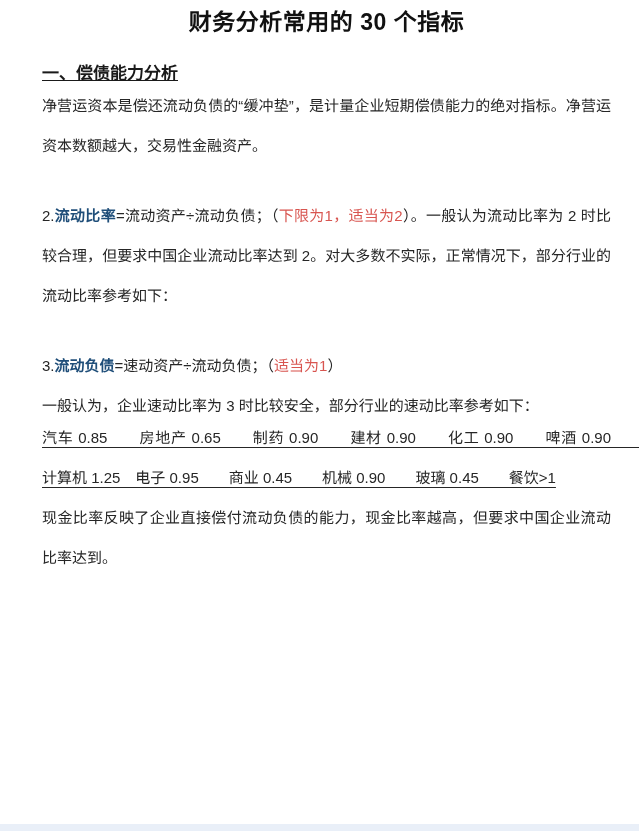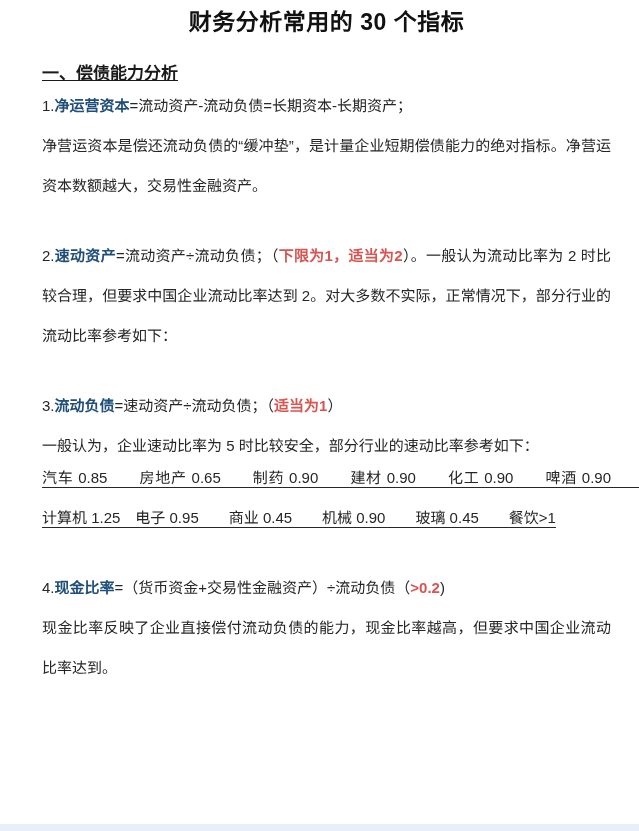--- a/index.html
+++ b/index.html
@@ -25,49 +25,47 @@
     word-break:break-all;
   }
   p.gap { margin-top:30px; }
   p.rows {
     margin-top:-8px;
     text-decoration:underline;
     text-decoration-thickness:1px;
     text-underline-offset:4px;
   }
   .term { color:var(--term-blue, #1f4e79); font-weight:700; }
-  .red  { color:var(--red, #d85550);font-weight:bold; }
+  .red  { color:var(--red, #d85550); }
   .footer-strip {
     position:absolute; left:0; right:0; bottom:0; height:7px;
     background:var(--strip, #e9eff8);
   }
 </style>
 </head>
 <body>
 
 <div class="page">
 
   <div class="doc-title">财务分析常用的 30 个指标</div>
 
   <div class="section-heading">一、偿债能力分析</div>
 
-  <p class="para"><span>1.</span><span class="term">净运营资本</span><span>=流动资产-流动负债=长期资本-长期资产；</span></p>
 
   <p class="para">净营运资本是偿还流动负债的“缓冲垫”，是计量企业短期偿债能力的绝对指标。净营运资本数额越大，交易性金融资产。</p>
 
-  <p class="para gap"><span>2.</span><span class="term">速动资产</span><span>=流动资产÷流动负债；（</span><span class="red">下限为1，适当为2</span><span>）。一般认为流动比率为 2 时比较合理，但要求中国企业流动比率达到 2。对大多数不实际，正常情况下，部分行业的流动比率参考如下：</span></p>
+  <p class="para gap"><span>2.</span><span class="term">流动比率</span><span>=流动资产÷流动负债；（</span><span class="red">下限为1，适当为2</span><span>）。一般认为流动比率为 2 时比较合理，但要求中国企业流动比率达到 2。对大多数不实际，正常情况下，部分行业的流动比率参考如下：</span></p>
 
 
   <p class="para gap"><span>3.</span><span class="term">流动负债</span><span>=速动资产÷流动负债；（</span><span class="red">适当为1</span><span>）</span></p>
 
-  <p class="para">一般认为，企业速动比率为 5 时比较安全，部分行业的速动比率参考如下：</p>
+  <p class="para">一般认为，企业速动比率为 3 时比较安全，部分行业的速动比率参考如下：</p>
 
   <p class="para rows">汽车 0.85　　房地产 0.65　　制药 0.90　　建材 0.90　　化工 0.90　　啤酒 0.90　　计算机 1.25　电子 0.95　　商业 0.45　　机械 0.90　　玻璃 0.45　　餐饮&gt;1</p>
 
-  <p class="para gap"><span>4.</span><span class="term">现金比率</span><span>=（货币资金+交易性金融资产）÷流动负债（</span><span class="red">&gt;0.2</span><span>)</span></p>
 
   <p class="para">现金比率反映了企业直接偿付流动负债的能力，现金比率越高，但要求中国企业流动比率达到。</p>
 
   <p class="para gap"></p>
 
 </div>
 
 <div class="footer-strip"></div>
 
 </body></html>

